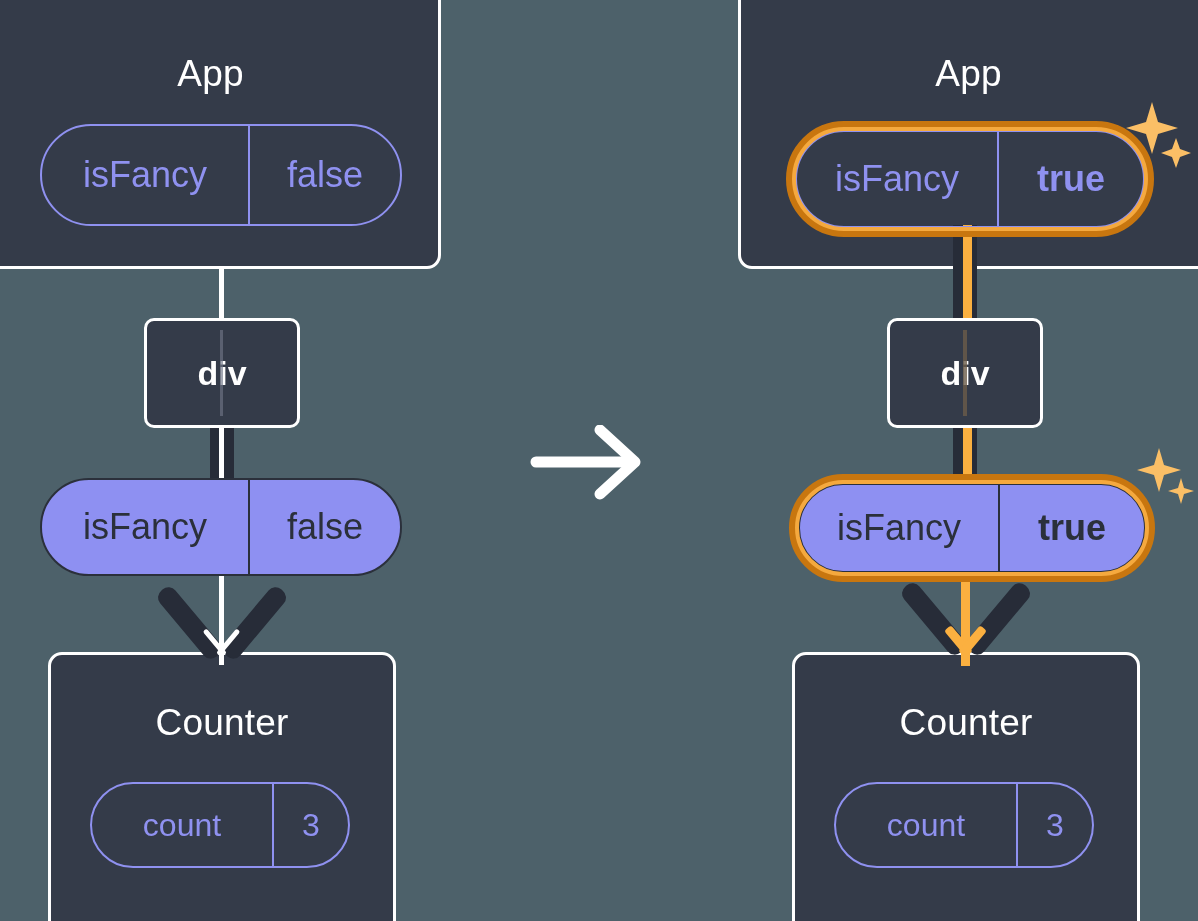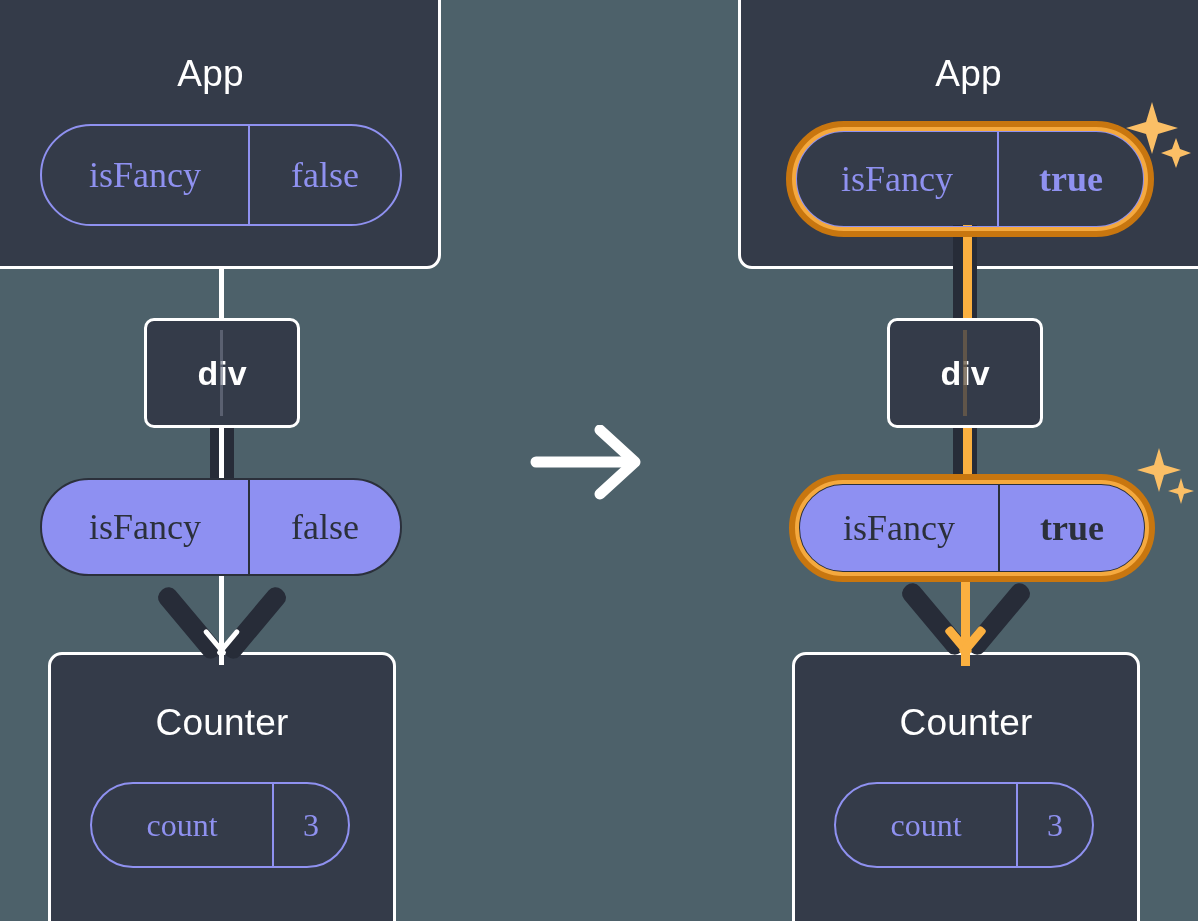--- a/index.html
+++ b/index.html
@@ -43,21 +43,20 @@
     z-index:6;
   }
 
   
   .pill{
     position:absolute;
     box-sizing:border-box;
     border-radius:999px;
     display:flex;align-items:stretch;
     z-index:7;
-    font-family:Liberation Serif, serif;
   }
   .pill.outline{
     border:2px solid #8f91f0;
     background:transparent;
   }
   .pill.filled{
     background:#8e90f2;
     border:2px solid #2b303b;
   }
   .pill .cell{

